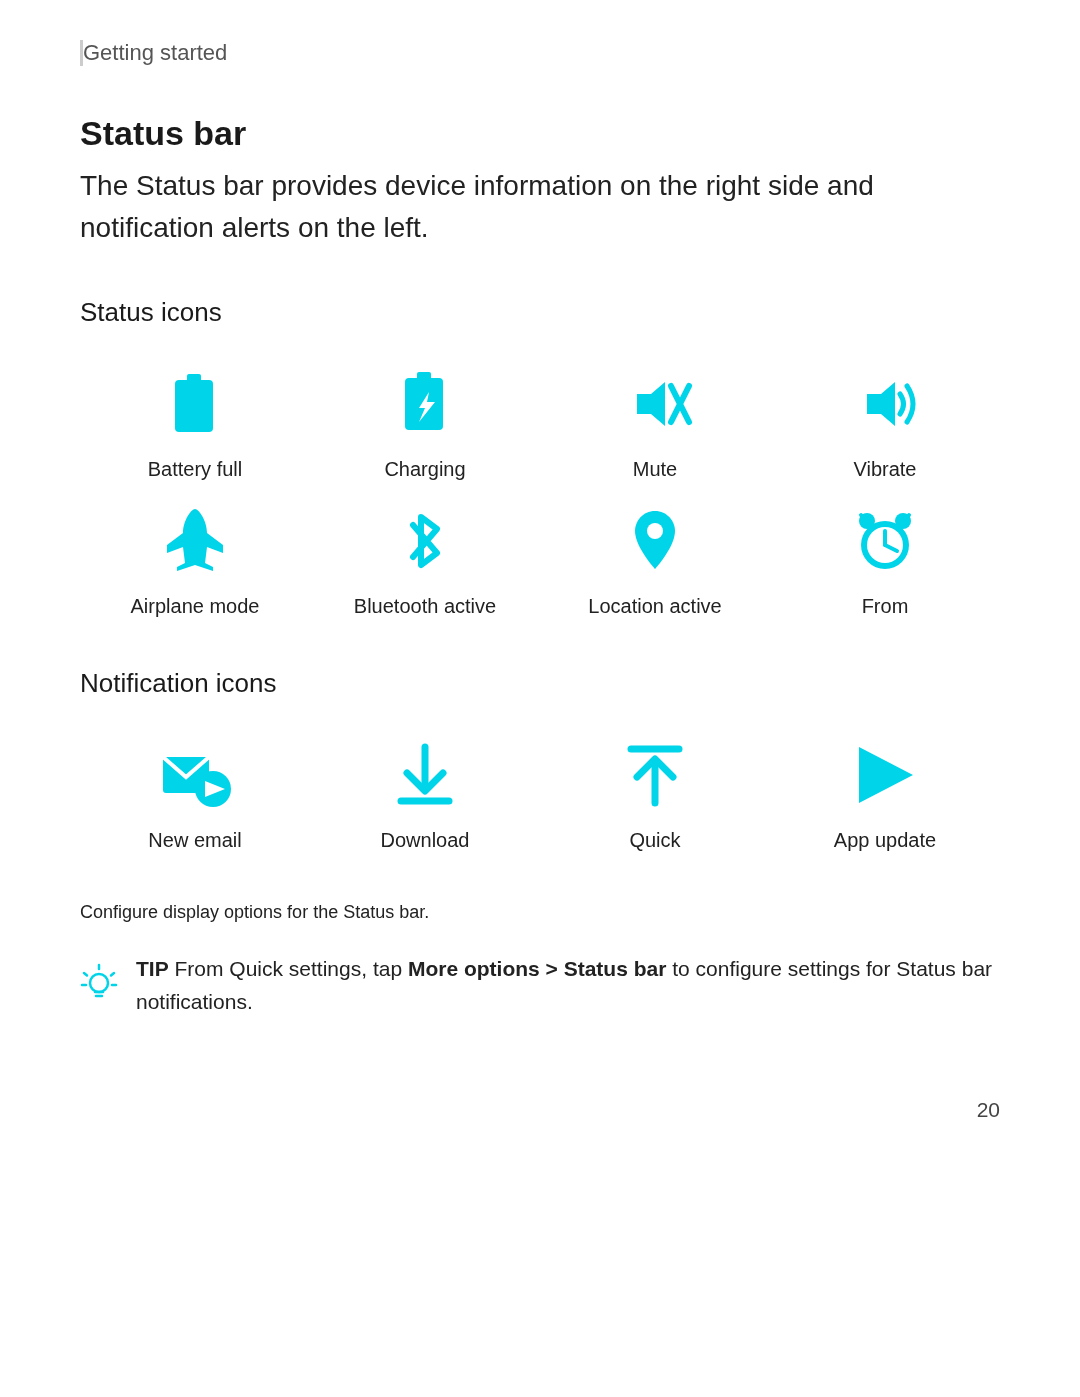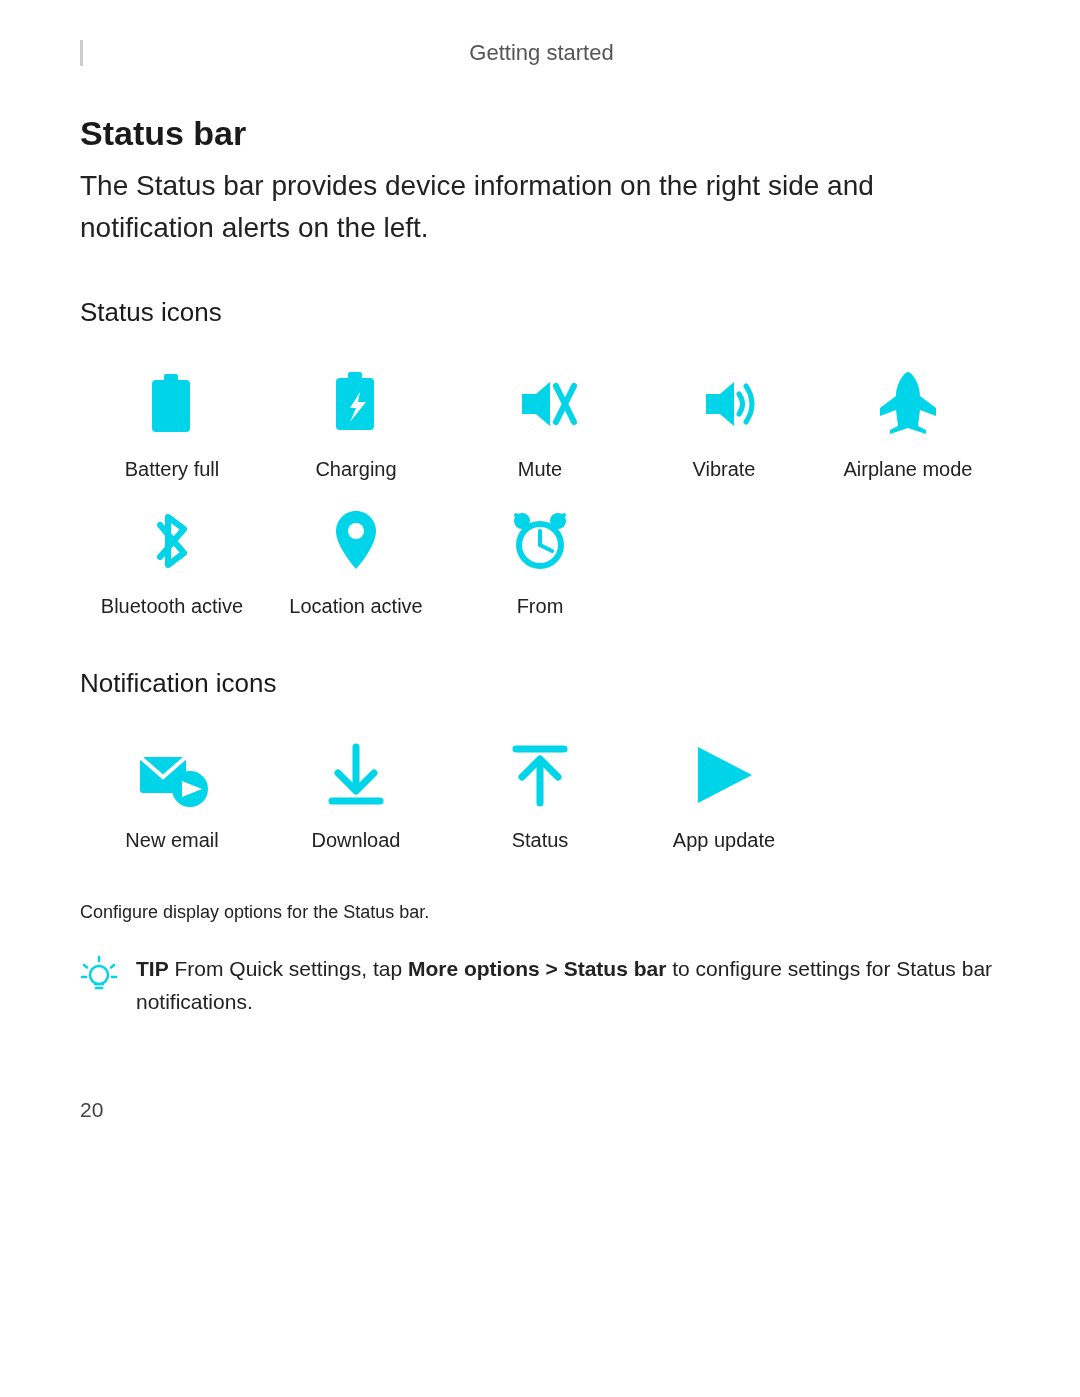--- a/index.html
+++ b/index.html
@@ -11,21 +11,20 @@
       min-height: 1397px;
       padding: 40px 80px 60px 80px;
     }
 
     .breadcrumb {
       font-size: 22px;
       color: #555;
       border-left: 3px solid #ccc;
       margin-bottom: 48px;
       font-weight: 300;
-      text-align: center;
     }
 
     .section-title {
       font-size: 34px;
       font-weight: 700;
       margin-bottom: 12px;
     }
 
     .section-desc {
       font-size: 28px;
@@ -35,21 +34,21 @@
     }
 
     .sub-section-title {
       font-size: 26px;
       font-weight: 400;
       margin-bottom: 36px;
     }
 
     .icon-grid {
       display: grid;
-      grid-template-columns: repeat(5, 1fr);
+      grid-template-columns: repeat(4, 1fr);
       gap: 20px 0;
       margin-bottom: 50px;
     }
 
     .icon-cell {
       display: flex;
       flex-direction: column;
       align-items: center;
       gap: 14px;
     }
@@ -66,42 +65,42 @@
     }
 
     .configure-text {
       font-size: 18px;
       color: #222;
       margin-bottom: 30px;
     }
 
     .tip-box {
       display: flex;
-      align-items: flex-start;
+      align-items: center;
       gap: 18px;
       font-size: 21px;
       line-height: 1.55;
       color: #222;
     }
 
     .tip-icon {
       flex-shrink: 0;
       margin-top: 2px;
     }
 
     .tip-label {
       font-weight: 700;
     }
 
     .tip-bold {
       font-weight: 700;
     }
 
     .page-number {
-      text-align: left;
+      text-align: right;
       font-size: 21px;
       color: #444;
       margin-top: 80px;
     }
   </style>
 </head>
 <body>
 
 <div class="breadcrumb">Getting started</div>
 
@@ -217,21 +216,21 @@
     </svg>
     <span class="icon-label">Download</span>
   </div>
 
   <div class="icon-cell">
     <svg viewBox="0 0 80 80" fill="none" xmlns="http://www.w3.org/2000/svg">
       <line x1="40" y1="68" x2="40" y2="28" stroke="#00d4e8" stroke-width="7" stroke-linecap="round"></line>
       <polyline points="22,42 40,24 58,42" stroke="#00d4e8" stroke-width="7" fill="none" stroke-linejoin="round" stroke-linecap="round"></polyline>
       <line x1="16" y1="14" x2="64" y2="14" stroke="#00d4e8" stroke-width="7" stroke-linecap="round"></line>
     </svg>
-    <span class="icon-label">Status</span>
+    <span class="icon-label">Quick</span>
   </div>
 
   <div class="icon-cell">
     <svg viewBox="0 0 80 80" fill="none" xmlns="http://www.w3.org/2000/svg">
 
       <path d="M14 12 L14 68 L68 40 Z" fill="#00d4e8"></path>
     </svg>
     <span class="icon-label">App update</span>
   </div>
 

